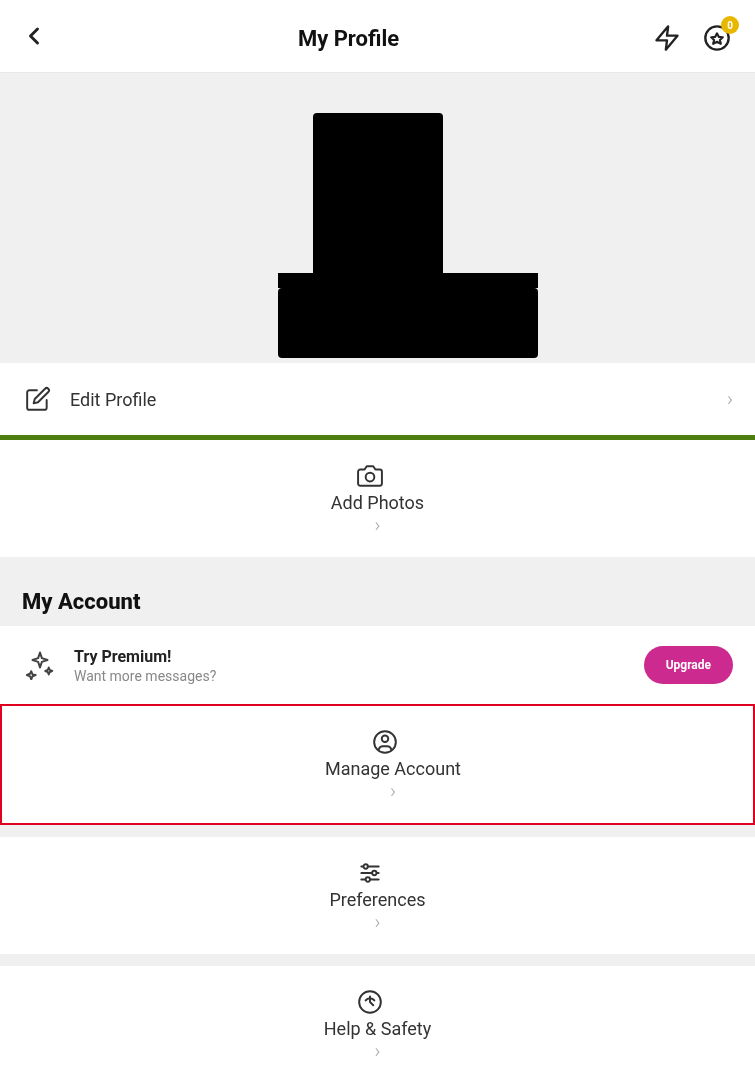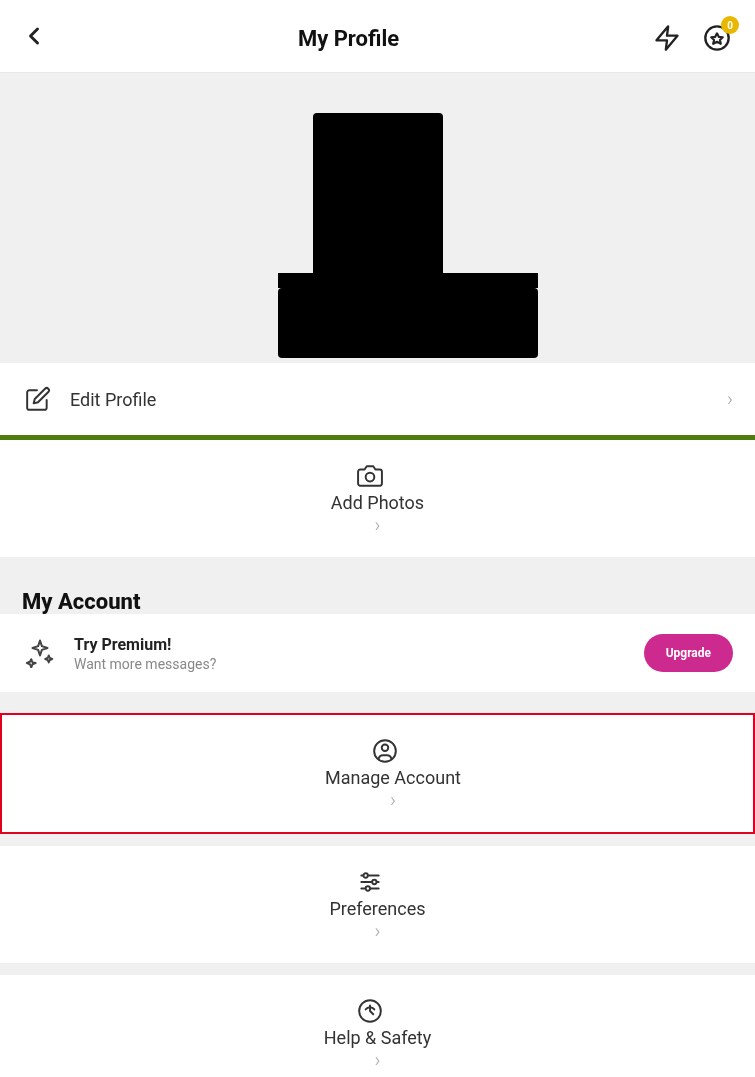--- a/index.html
+++ b/index.html
@@ -176,36 +176,36 @@
 
     .menu-chevron {
       font-size: 20px;
       color: #aaa;
       font-weight: 300;
     }
 
     
     .section-header {
       background: #f0f0f0;
-      padding: 20px 22px 0 22px;
+      padding: 20px 22px 12px 22px;
     }
 
     .section-title {
       font-size: 22px;
       font-weight: 800;
       color: #111;
     }
 
     
     .premium-banner {
       background: #ffffff;
       display: flex;
       align-items: center;
       padding: 20px 22px;
-      margin-bottom: 21px;
+      margin-bottom: 0;
       justify-content: space-between;
     }
 
     .premium-icon {
       width: 36px;
       height: 36px;
       display: flex;
       align-items: center;
       justify-content: center;
       margin-right: 16px;

